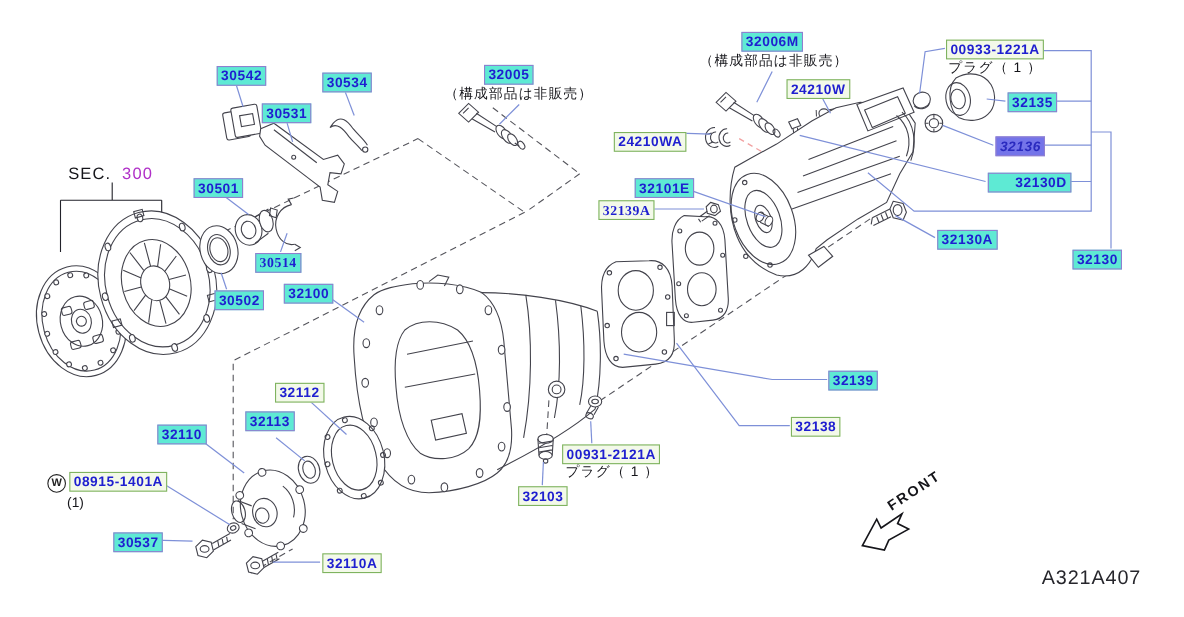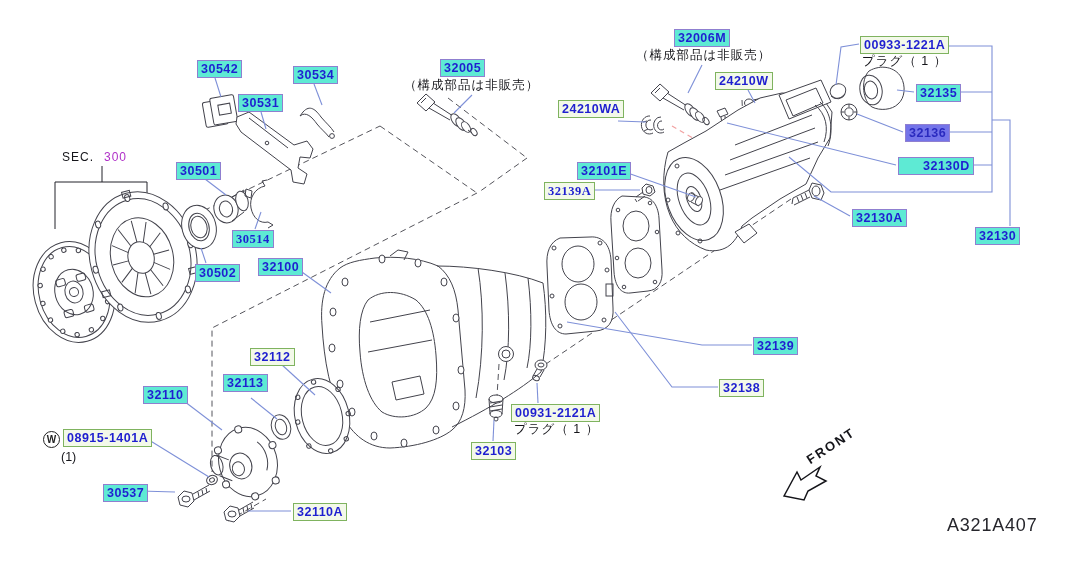--- a/index.html
+++ b/index.html
@@ -5,21 +5,21 @@
   html,body{margin:0;padding:0;background:#fff;}
   #stage{position:relative;width:1076px;height:561px;background:#fff;overflow:hidden;
          font-family:"Liberation Sans","DejaVu Sans",sans-serif;}
   svg.art{position:absolute;left:0;top:0;}
   .lbl{position:absolute;font-size:12.5px;font-weight:bold;line-height:14px;
        color:#1f1fd0;background:#5eead4;border:1px solid #8f7fd0;
        padding:1px 3px;white-space:nowrap;letter-spacing:0.5px;}
   .lbl.green{background:#f3f9e9;border-color:#7fb35f;}
   .lbl.sel{background:#7474e9;border-color:#8f7fd0;color:#2a2abf;}
   .note{position:absolute;font-size:12.5px;color:#15151a;white-space:nowrap;letter-spacing:1px;}
-  .sec{position:absolute;font-size:12px;color:#15151a;letter-spacing:1px;}
+  .sec{position:absolute;font-size:15px;color:#15151a;letter-spacing:1px;}
   .sec .num{color:#b030c8;margin-left:10px;}
   .wmark{position:absolute;width:15px;height:15px;border:1.4px solid #222;border-radius:50%;
          font-size:10px;font-weight:bold;color:#222;text-align:center;line-height:15px;background:#fff;}
   .code{position:absolute;font-size:18px;color:#26262c;letter-spacing:0.8px;}
   .front{position:absolute;font-size:13px;font-weight:bold;color:#15151a;letter-spacing:2px;
          transform:rotate(-33deg);transform-origin:left bottom;}
 </style>
 </head>
 <body>
 
@@ -387,22 +387,22 @@
 <div class="lbl" style="left:293px;top:66px;">30534</div>
 <div class="lbl" style="left:440px;top:59px;">32005</div>
 <div class="note" style="left:404px;top:77px;">（構成部品は非販売）</div>
 <div class="lbl" style="left:674px;top:29px;">32006M</div>
 <div class="note" style="left:636px;top:47px;">（構成部品は非販売）</div>
 <div class="lbl green" style="left:860px;top:36px;">00933-1221A</div>
 <div class="note" style="left:862px;top:53px;">プラグ（ 1 ）</div>
 <div class="lbl green" style="left:715px;top:72px;">24210W</div>
 <div class="lbl" style="left:916px;top:84px;">32135</div>
 <div class="lbl" style="left:238px;top:94px;">30531</div>
-<div class="lbl green" style="left:558px;top:100px;">24210WA</div>
-<div class="lbl sel" style="left:905px;top:124px;">32136</div>
+<div class="lbl green" style="left:558px;top:120px;">24210WA</div>
+<div class="lbl sel" style="left:905px;top:124px;font-style:italic;">32136</div>
 <div class="lbl" style="left:898px;top:157px;padding-left:24px;">32130D</div>
 <div class="lbl" style="left:577px;top:162px;">32101E</div>
 <div class="lbl green" style="left:544px;top:182px;font-family:Liberation Serif, serif;">32139A</div>
 <div class="lbl" style="left:852px;top:209px;">32130A</div>
 <div class="lbl" style="left:975px;top:227px;">32130</div>
 <div class="lbl" style="left:176px;top:162px;">30501</div>
 <div class="lbl" style="left:232px;top:230px;font-family:Liberation Serif, serif;">30514</div>
 <div class="lbl" style="left:195px;top:264px;">30502</div>
 <div class="lbl" style="left:258px;top:258px;">32100</div>
 <div class="lbl" style="left:753px;top:337px;">32139</div>

